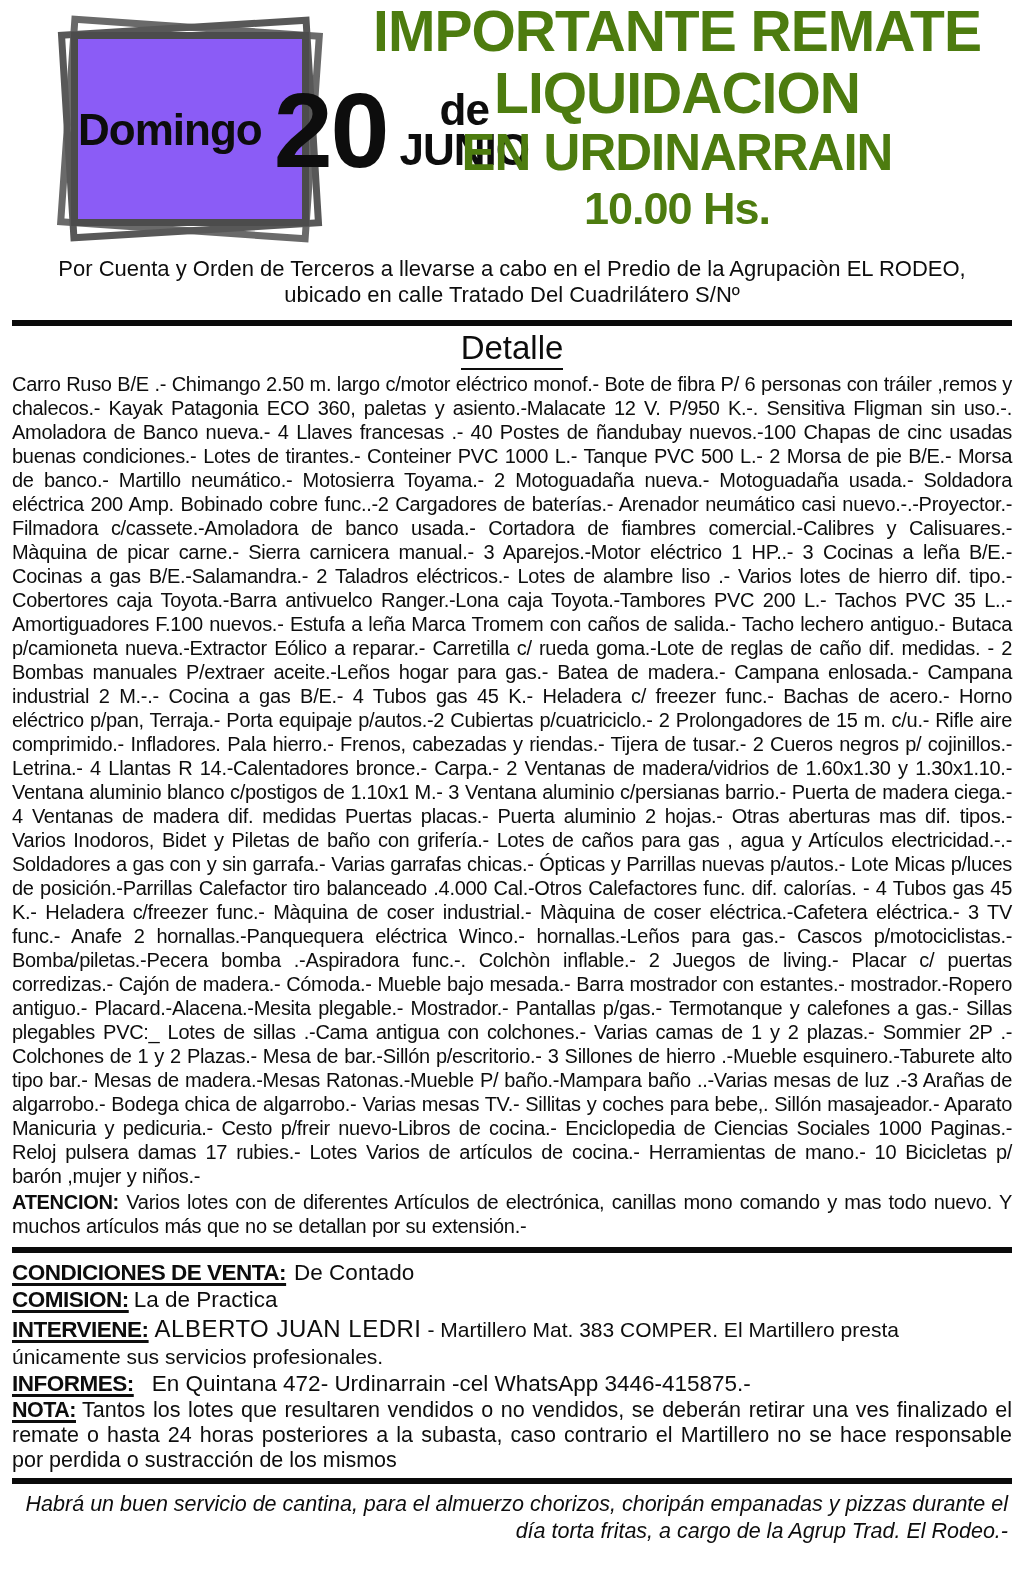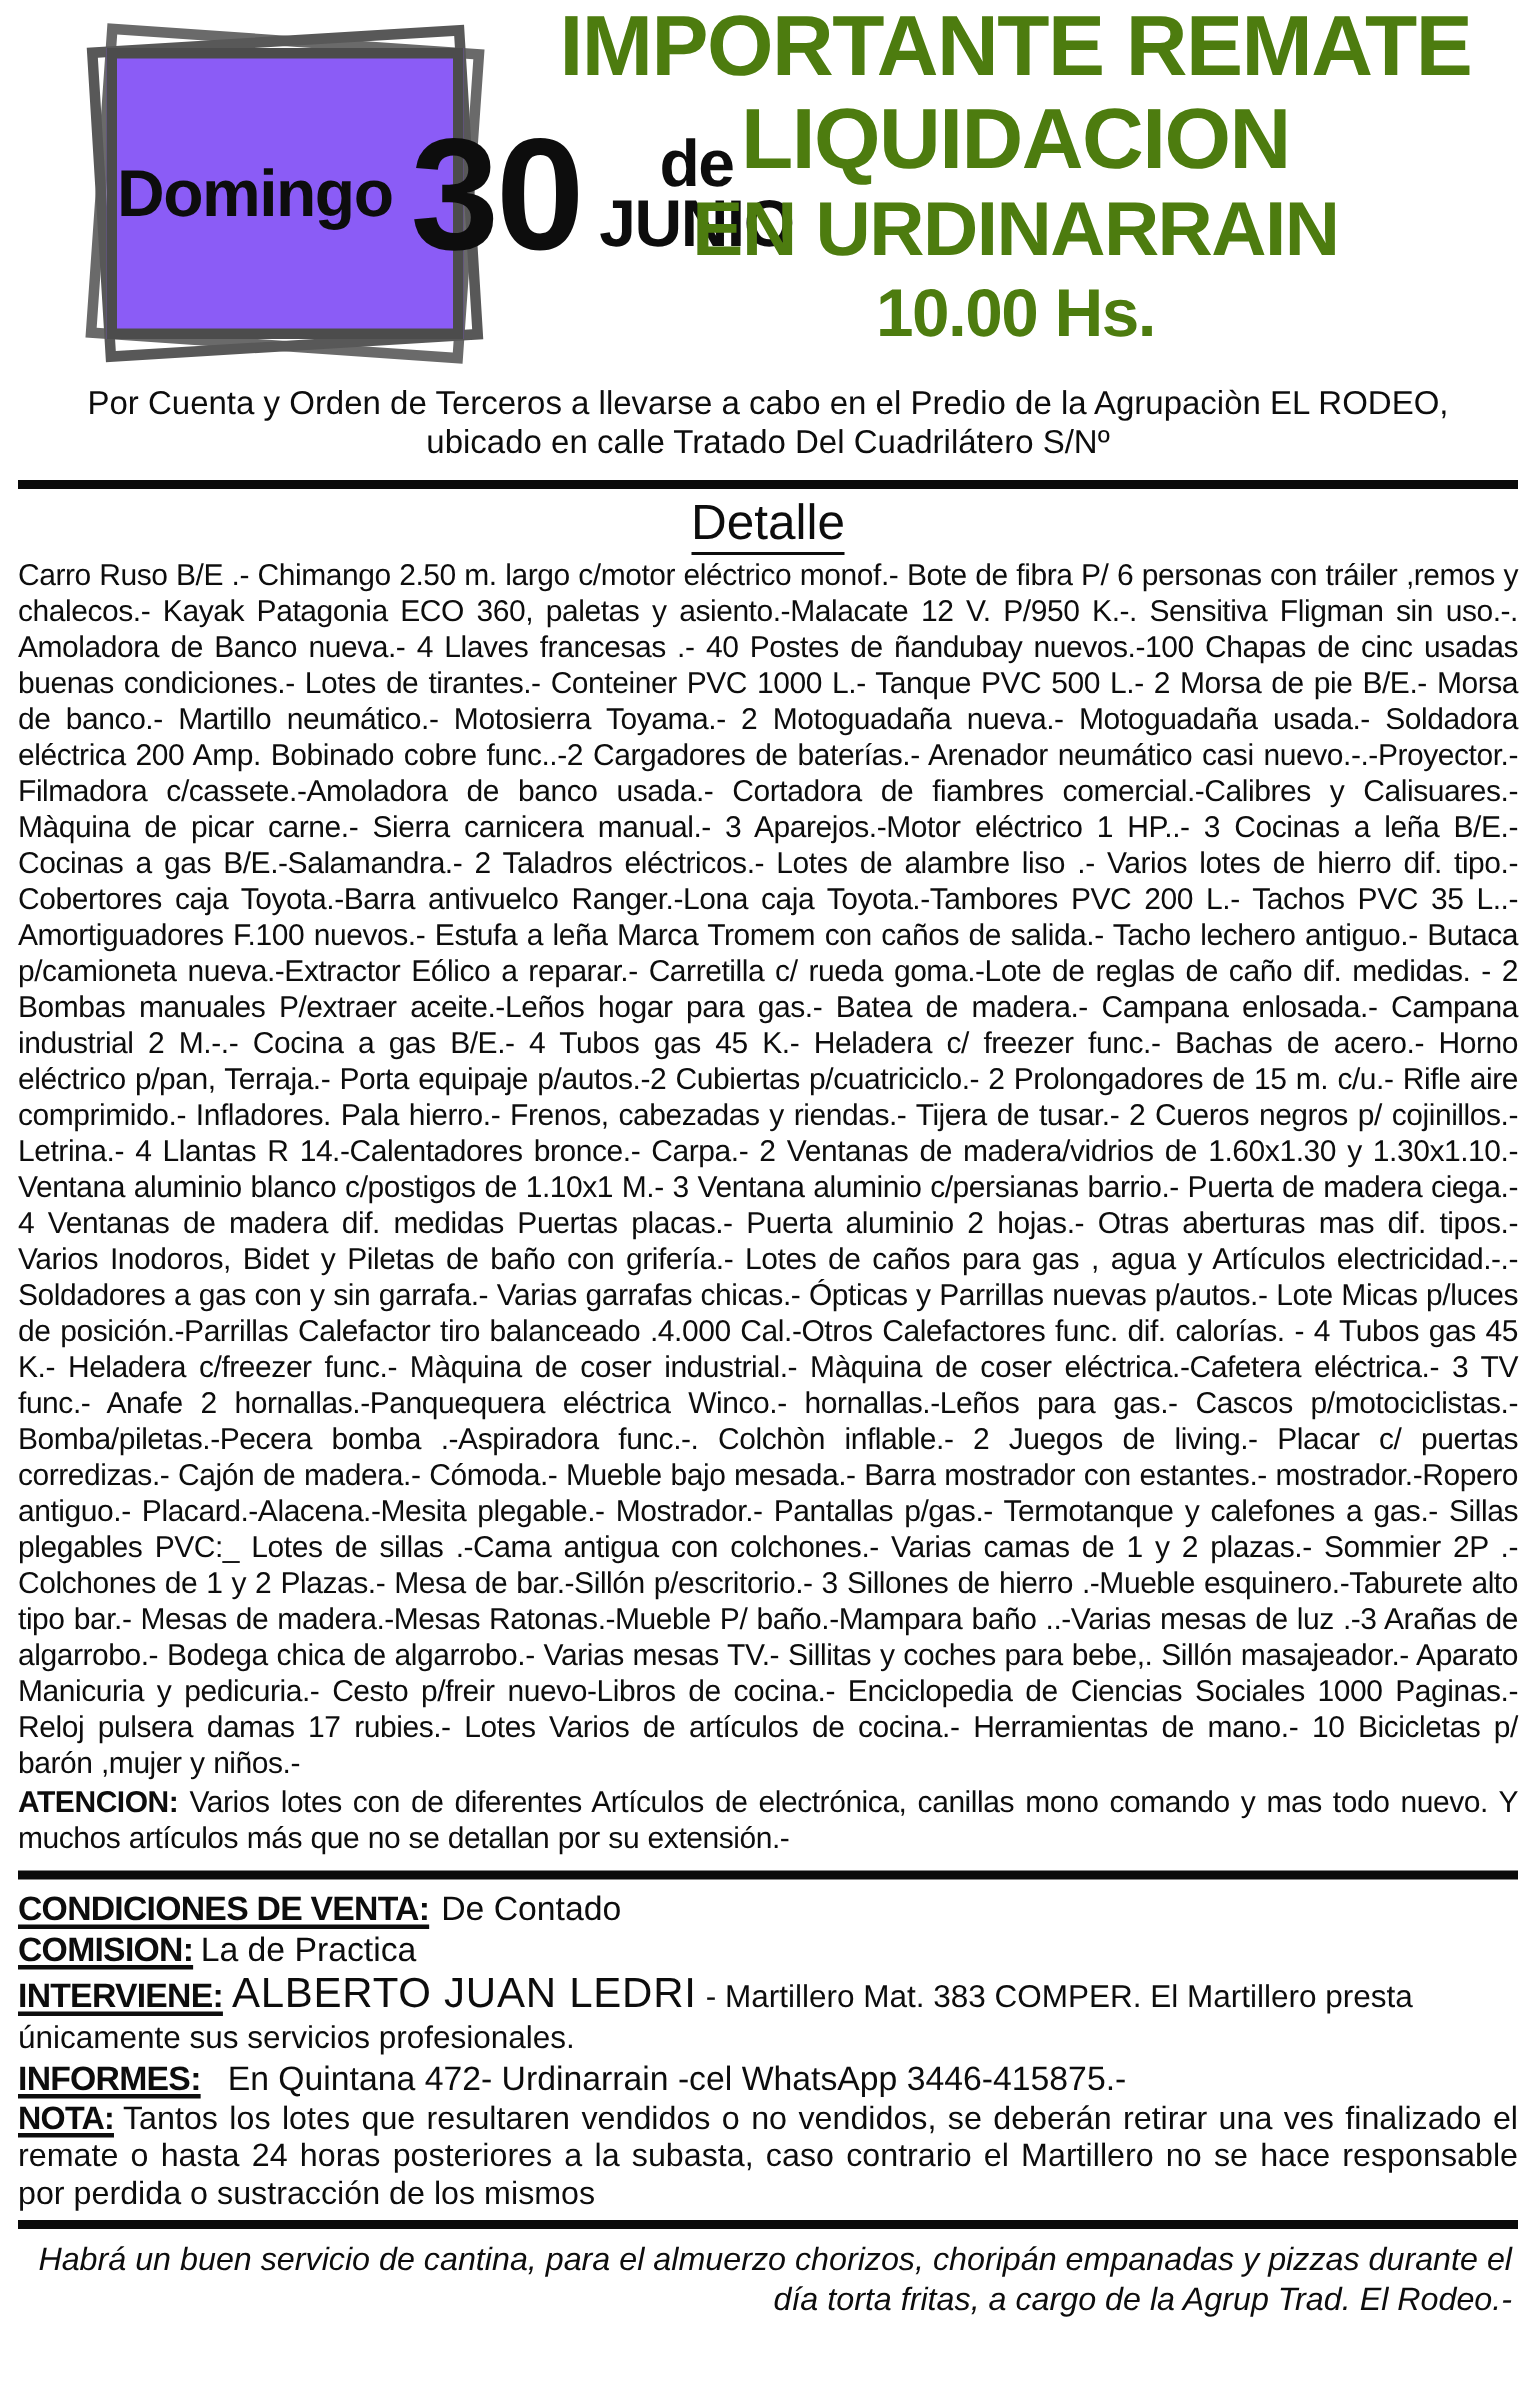--- a/index.html
+++ b/index.html
@@ -45,21 +45,21 @@
     letter-spacing:-0.3px; word-spacing:0.4px; margin:2px 0 0;
   }
   .bodytext .b { font-weight:bold; }
 
   .rule.r2 { margin-top:9px; }
 
   .terms { margin-top:7px; font-size:22.5px; line-height:26px; }
   .terms p { margin:0 0 1px; }
   .hdr { font-weight:bold; text-decoration:underline; text-decoration-thickness:2.5px; text-underline-offset:3px; letter-spacing:-0.5px; }
   .val { margin-left:8px; }
-  .big-name { font-size:28px; line-height:30px; margin-left:6px; letter-spacing:0.5px; }
+  .big-name { font-size:24px; line-height:30px; margin-left:6px; letter-spacing:0.5px; }
   .run { font-size:21px; margin-left:6px; }
   .informes-row { margin-top:1px; }
 
   .nota { margin-top:20px; font-size:21.5px; line-height:25px; text-align:justify; }
   .nota .hdr { margin-right:6px; }
 
   .rule.r3 { margin-top:5px; }
 
   .footer { font-style:italic; font-size:21.5px; line-height:27px; text-align:right; margin:7px 4px 0; }
 </style>
@@ -67,21 +67,21 @@
 <body>
 
 <div class="page">
 
   <div class="top">
     <div class="datebox-wrap">
       <div class="rot rot1"></div>
       <div class="rot rot2"></div>
       <div class="datebox-main">
         <div class="d-week">Domingo</div>
-        <div class="d-day">30</div>
+        <div class="d-day">20</div>
         <div class="d-month">de JUNIO</div>
       </div>
     </div>
 
     <div class="title-block">
       <div class="t1">IMPORTANTE REMATE</div>
       <div class="t1">LIQUIDACION</div>
       <div class="t2">EN URDINARRAIN</div>
       <div class="t3">10.00 Hs.</div>
     </div>

